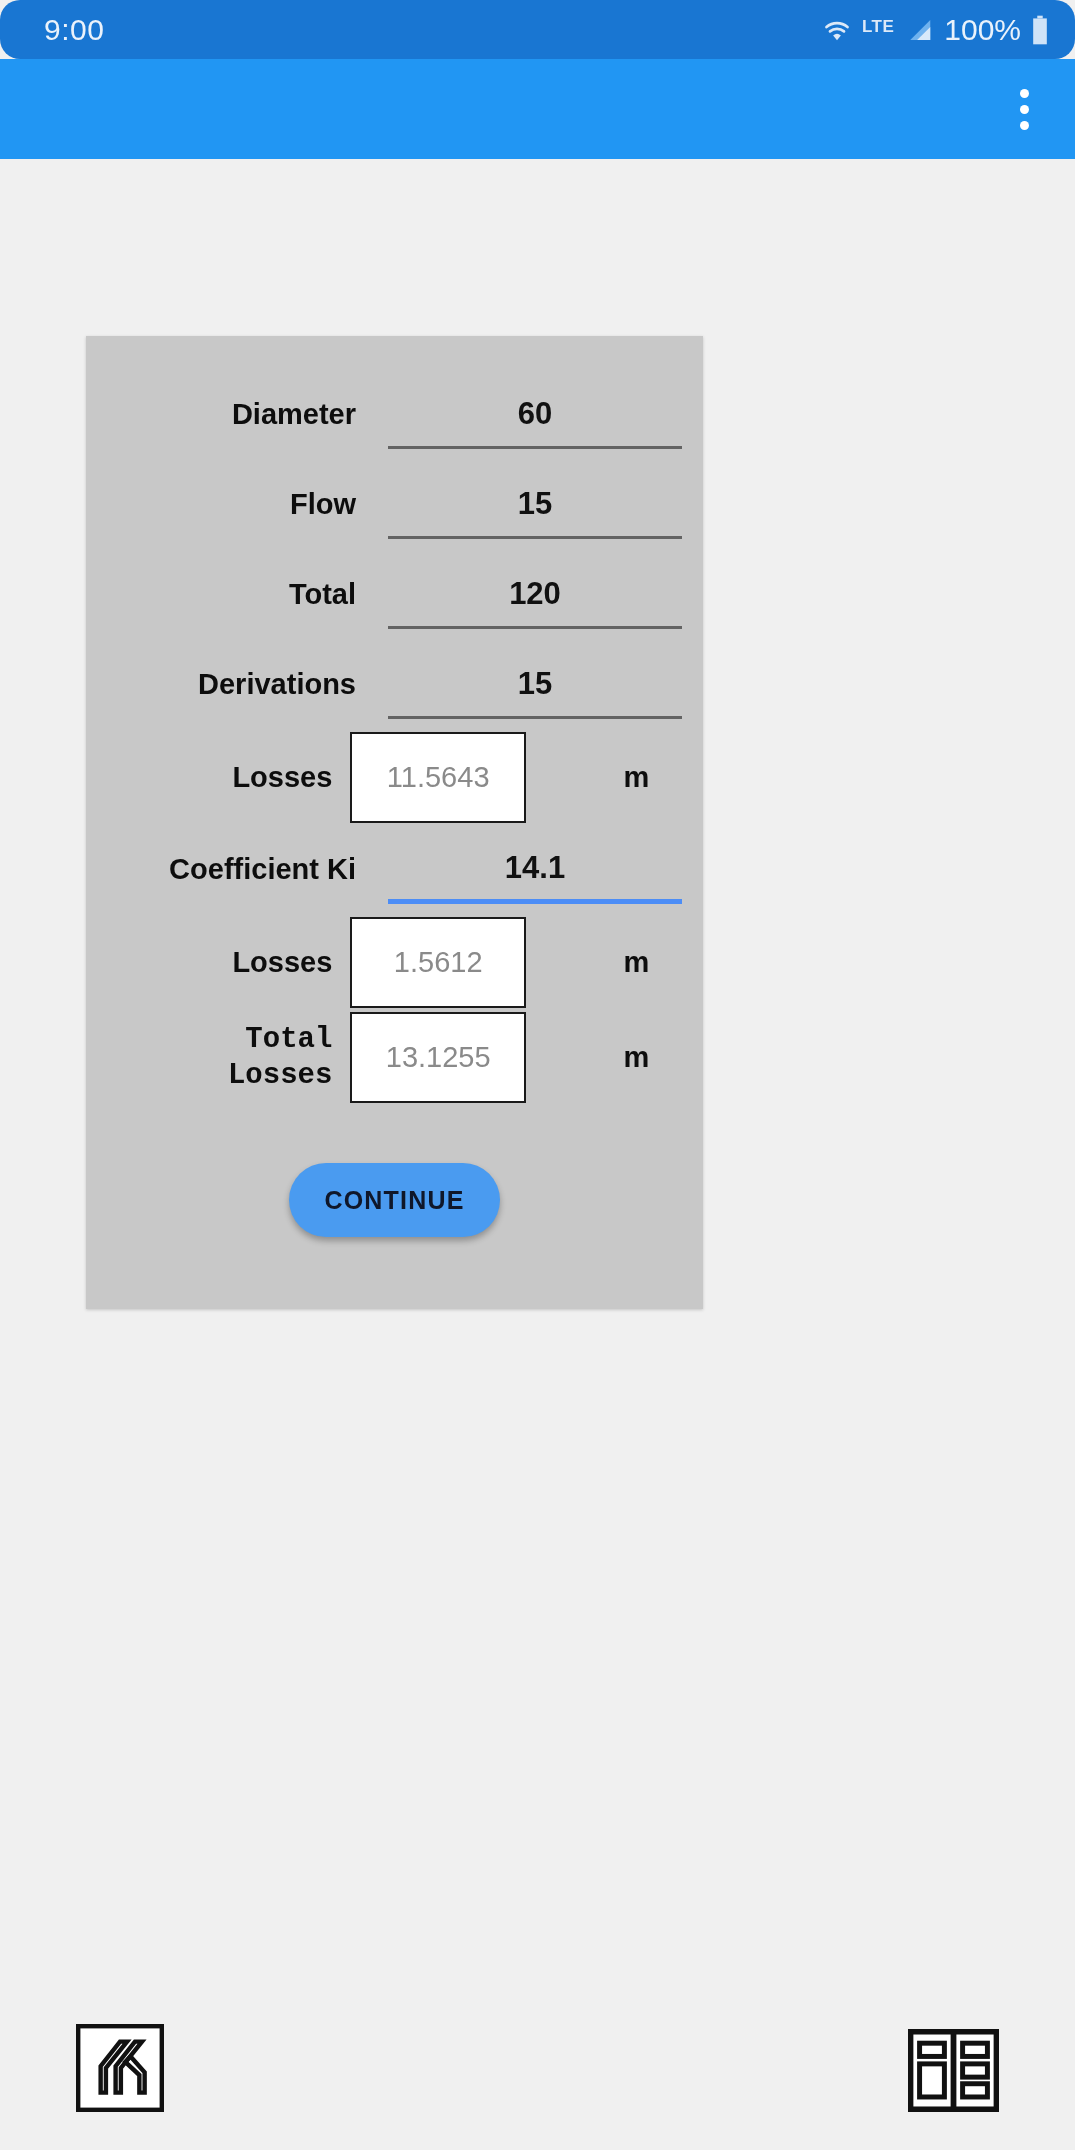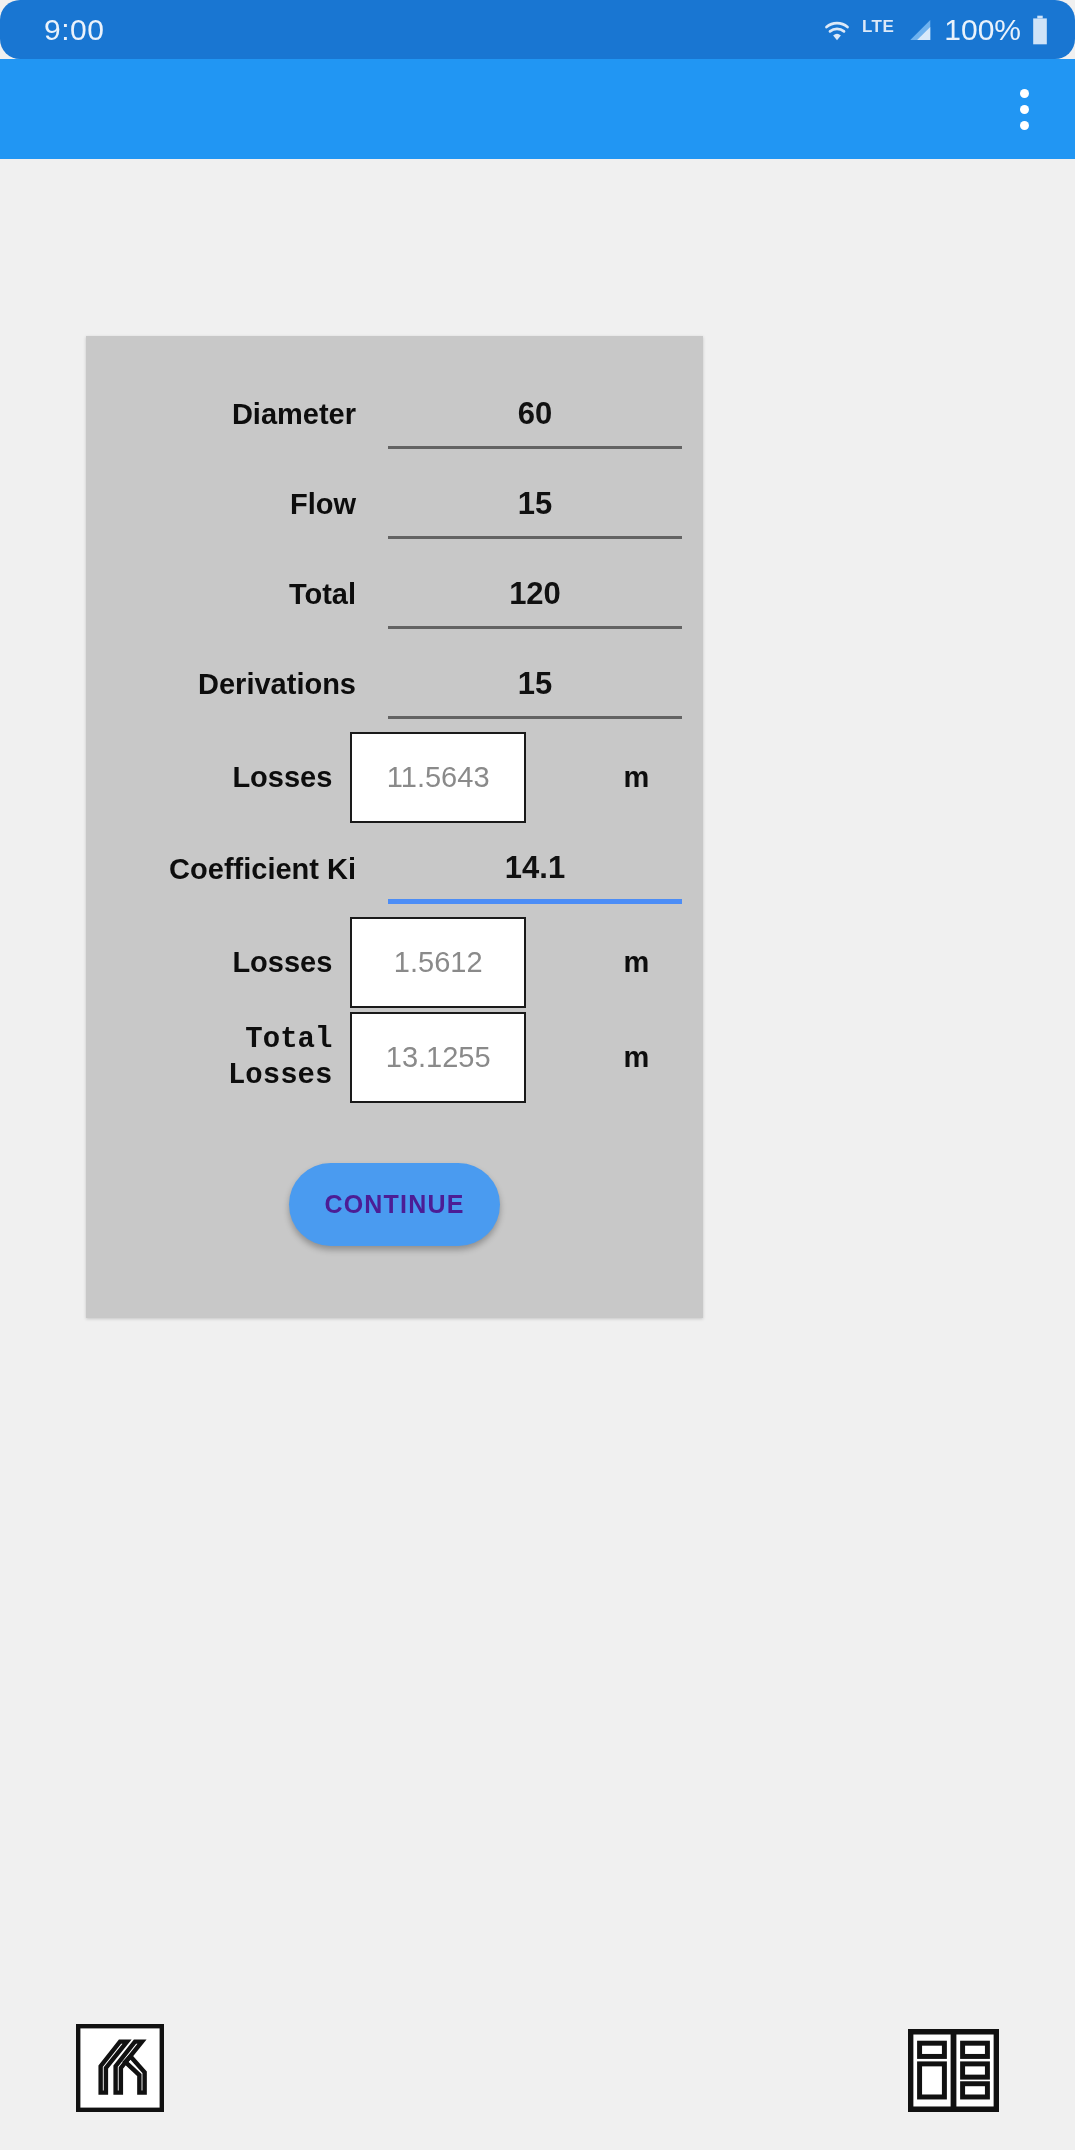--- a/index.html
+++ b/index.html
@@ -165,24 +165,24 @@
   .spacer-top { height: 22px; }
 
   .btn-wrap {
     display: flex;
     justify-content: center;
     padding-top: 58px;
     padding-bottom: 60px;
   }
   .continue-btn {
     width: 211px;
-    height: 83px;
+    height: 74px;
     border-radius: 42px;
     background: #4a9bf0;
-    color: #4c1d95;
+    color: #0f172a;
     font-size: 25px;
     font-weight: bold;
     letter-spacing: 1.2px;
     display: flex;
     align-items: center;
     justify-content: center;
     border: none;
     box-shadow: 0 4px 6px rgba(0,0,0,0.28);
     font-family: "Liberation Sans", sans-serif;
     cursor: pointer;

